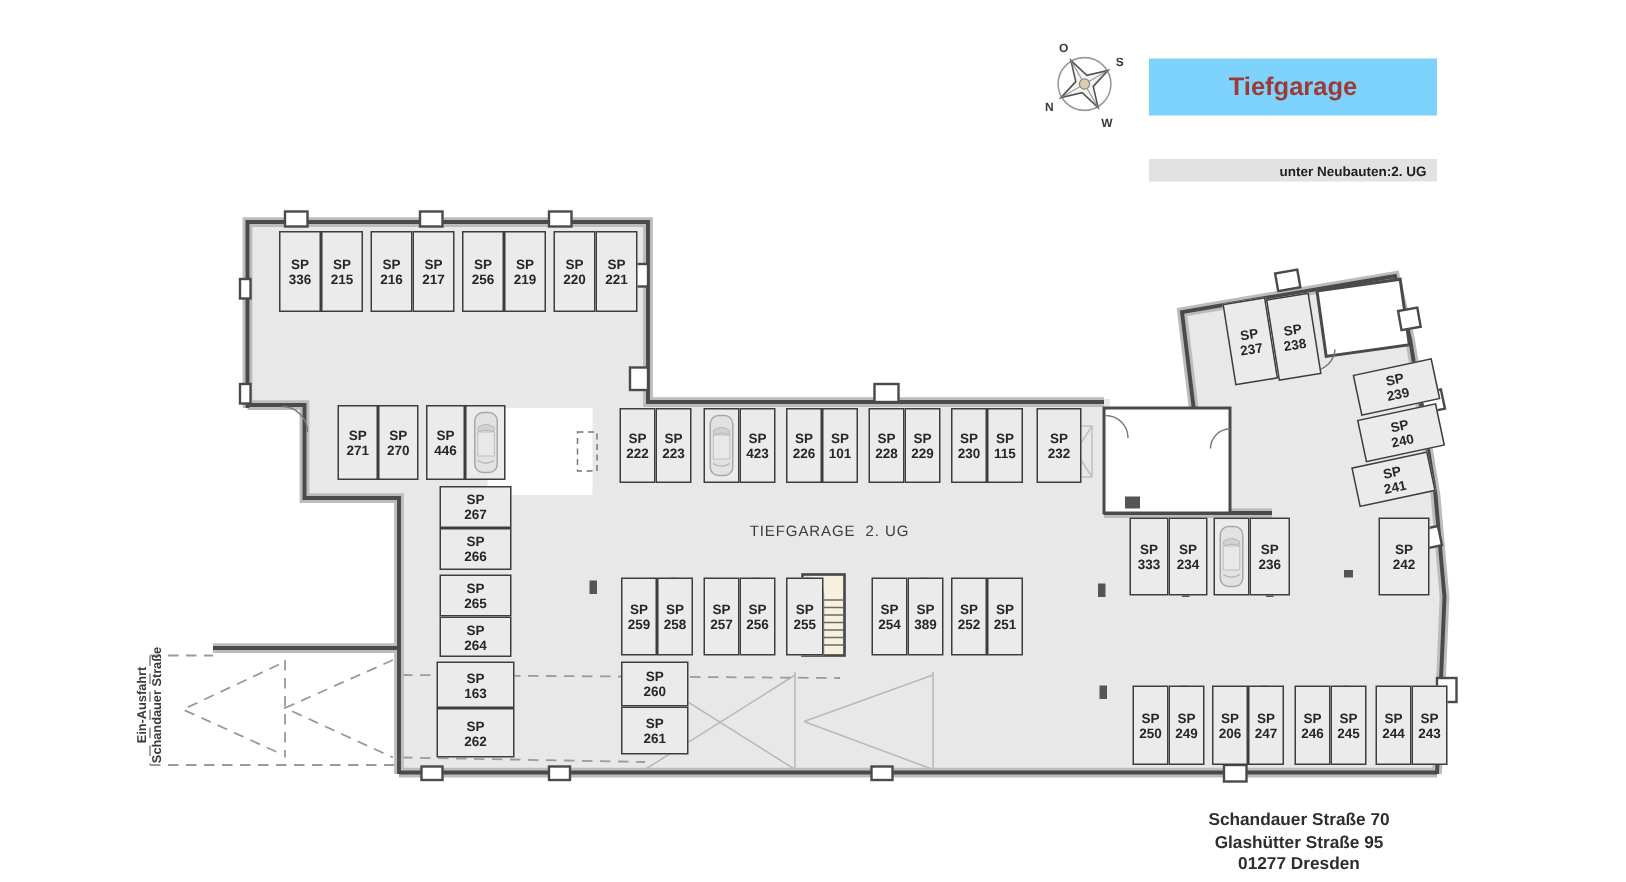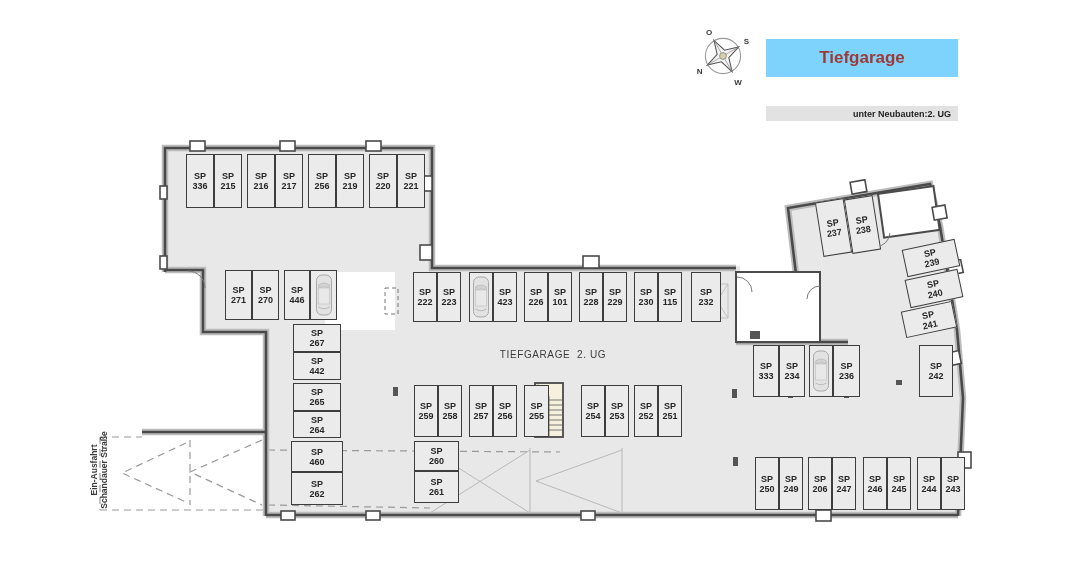--- a/index.html
+++ b/index.html
@@ -303,21 +303,21 @@
       <div class="spot" style="left: 642px; top: 385px; width: 24px; height: 52px;">
         <span>SP</span>
         <span>251</span>
       </div>
       <div class="spot" style="left: 618px; top: 385px; width: 24px; height: 52px;">
         <span>SP</span>
         <span>252</span>
       </div>
       <div class="spot" style="left: 589px; top: 385px; width: 24px; height: 52px;">
         <span>SP</span>
-        <span>253</span>
+        <span>389</span>
       </div>
       <div class="spot" style="left: 565px; top: 385px; width: 24px; height: 52px;">
         <span>SP</span>
         <span>254</span>
       </div>
       <div class="spot" style="left: 508px; top: 385px; width: 25px; height: 52px;">
         <span>SP</span>
         <span>255</span>
       </div>
       <div class="spot" style="left: 477px; top: 385px; width: 24px; height: 52px;">
@@ -343,33 +343,33 @@
       <div class="spot" style="left: 398px; top: 471px; width: 45px; height: 32px;">
         <span>SP</span>
         <span>261</span>
       </div>
       <div class="spot" style="left: 275px; top: 472px; width: 52px; height: 33px;">
         <span>SP</span>
         <span>262</span>
       </div>
       <div class="spot" style="left: 275px; top: 441px; width: 52px; height: 31px;">
         <span>SP</span>
-        <span>460</span>
+        <span>163</span>
       </div>
       <div class="spot" style="left: 277px; top: 411px; width: 48px; height: 27px;">
         <span>SP</span>
         <span>264</span>
       </div>
       <div class="spot" style="left: 277px; top: 383px; width: 48px; height: 28px;">
         <span>SP</span>
         <span>265</span>
       </div>
       <div class="spot" style="left: 277px; top: 352px; width: 48px; height: 28px;">
         <span>SP</span>
-        <span>442</span>
+        <span>266</span>
       </div>
       <div class="spot" style="left: 277px; top: 324px; width: 48px; height: 28px;">
         <span>SP</span>
         <span>267</span>
       </div>
       <div class="spot" style="left: 294px; top: 270px; width: 27px; height: 50px;">
         <span>SP</span>
         <span>268</span>
       </div>
       <div class="spot" style="left: 268px; top: 270px; width: 26px; height: 50px;">
@@ -427,13 +427,18 @@
     <span>2. UG</span>
   </div>
 
   <div class="area-label">TIEFGARAGE  2. UG</div>
 
   <div class="entrance">
     <div>Ein-Ausfahrt</div>
     <div>Schandauer Straße</div>
   </div>
 
+  <div class="address">
+    <div>Schandauer Straße 70</div>
+    <div>Glashütter Straße 95</div>
+    <div>01277 Dresden</div>
+  </div>
 </div>
 
 </body></html>

